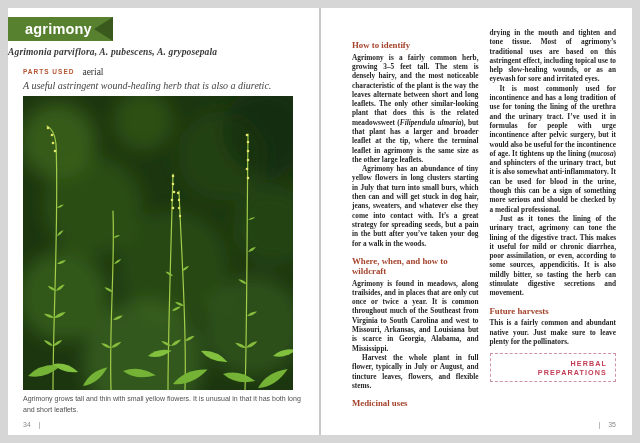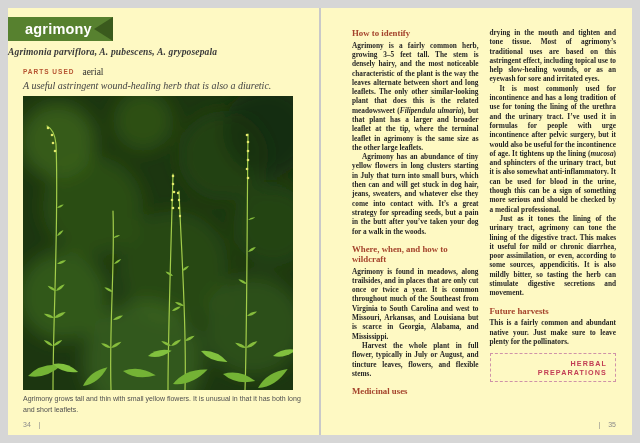--- a/index.html
+++ b/index.html
@@ -1,21 +1,21 @@
 <!DOCTYPE html>
 <html lang="en"><head>
 <meta charset="utf-8">
 <style>
   html,body{margin:0;padding:0;}
   body{
     width:640px;height:443px;position:relative;overflow:hidden;
     background:#d6d6d6;
     font-family:"Liberation Serif",serif;
   }
-  .spread{position:absolute;left:8px;top:8px;width:624px;height:427px;background:#fef9c3;}
+  .spread{position:absolute;left:8px;top:8px;width:624px;height:427px;background:#ffffff;}
   .fold{position:absolute;left:311px;top:0;width:2px;height:100%;background:#c9c9c9;}
 
   .page{position:absolute;top:0;height:427px;}
   .page-left{left:0;width:311px;}
   .page-right{left:313px;width:311px;}
 
   
   .banner{position:absolute;left:0;top:9px;width:105px;height:24px;background:#57812f;}
   .banner::after{content:"";position:absolute;right:0;top:0;bottom:0;width:19px;
     background:#3a5a1d;clip-path:polygon(100% 0,0 50%,100% 100%);}
@@ -44,21 +44,21 @@
   .footer .gap-l{margin-left:6px;}
   .footer .gap-r{margin-right:6px;}
 
   
   .rp-content{position:absolute;left:31px;top:20px;width:264px;display:flex;gap:11px;}
   .col{width:126.5px;}
   .col p{margin:0;font-size:7.3px;line-height:9.3px;color:#262626;
     text-align:justify;hyphens:auto;font-weight:bold;-webkit-hyphens:auto;}
   .col p.ind{text-indent:10px;}
   .col h3{margin:8px 0 2.5px 0;font-size:8.8px;line-height:1.15;font-weight:700;color:#a4432c;}
-  .col h3.first{margin-top:0;}
+  .col h3.first{margin-top:12px;}
   .it{font-style:italic;}
 
   .herbal-box{margin-top:7px;border:1px dashed #cf93a9;}
   .hb-head{padding:5px 8px 4px 8px;font-family:"Liberation Sans",sans-serif;
     font-weight:700;font-size:7.2px;letter-spacing:1.1px;color:#c23d55;text-align:right;}
   .hb-body{background:#f4dee8;padding:6px 8px 7px 8px;
     font-family:"Liberation Sans",sans-serif;font-size:7.3px;line-height:1.42;color:#3f3f3f;}
 </style>
 </head>
 <body>

